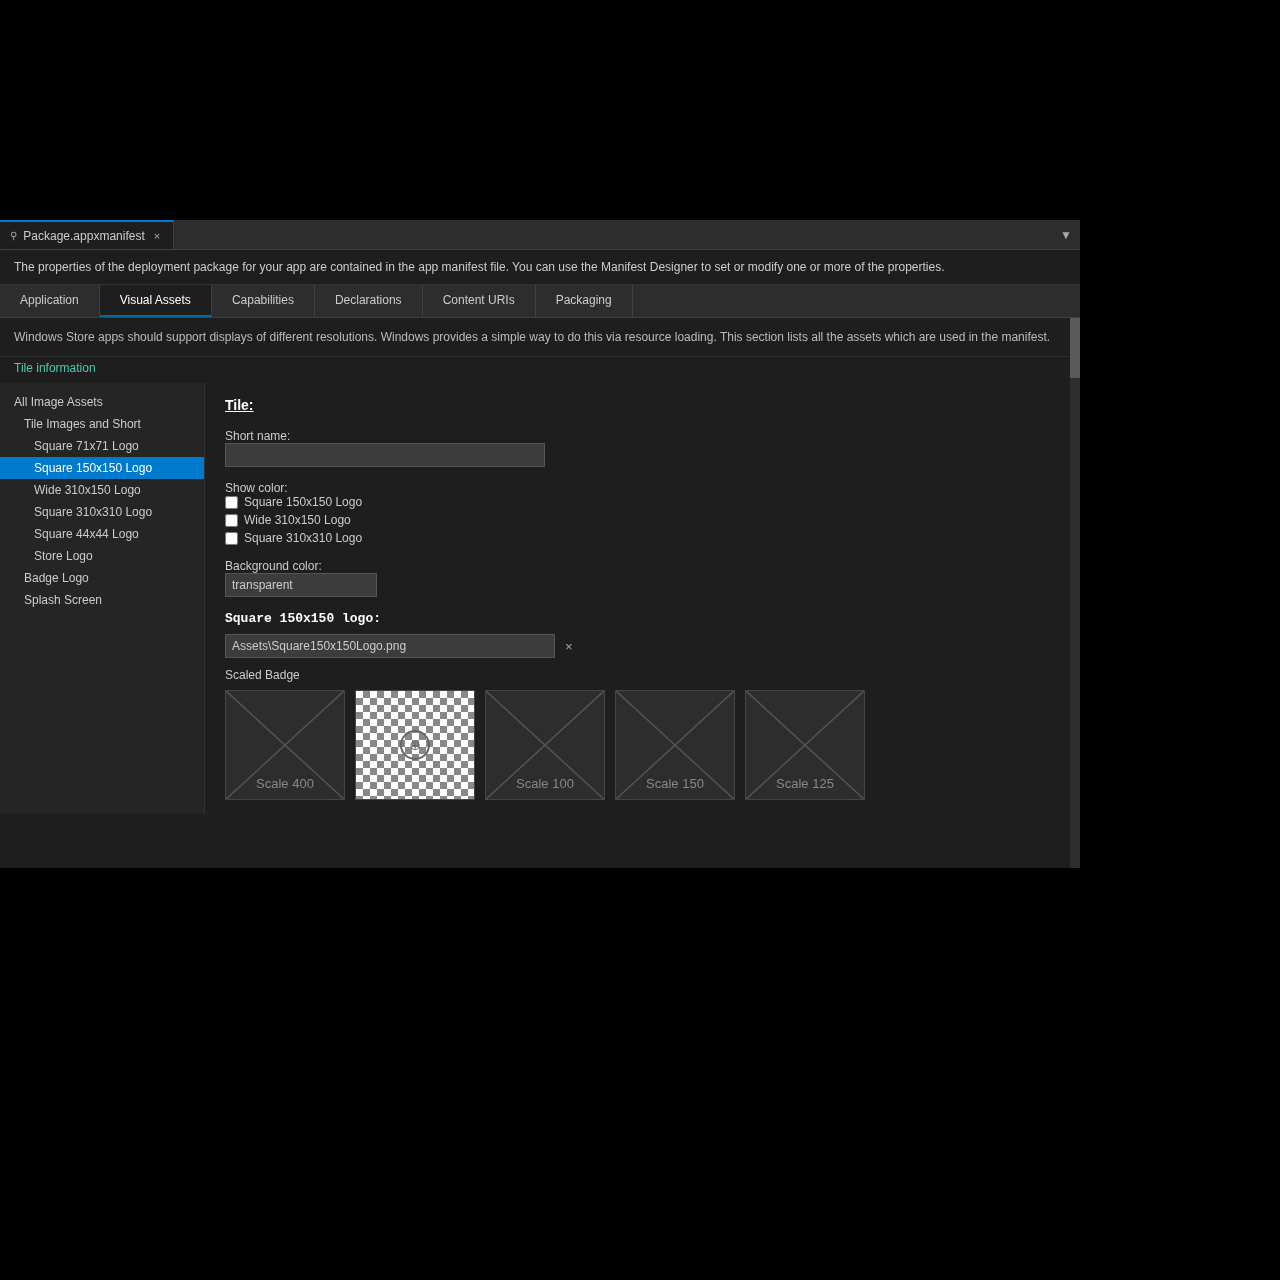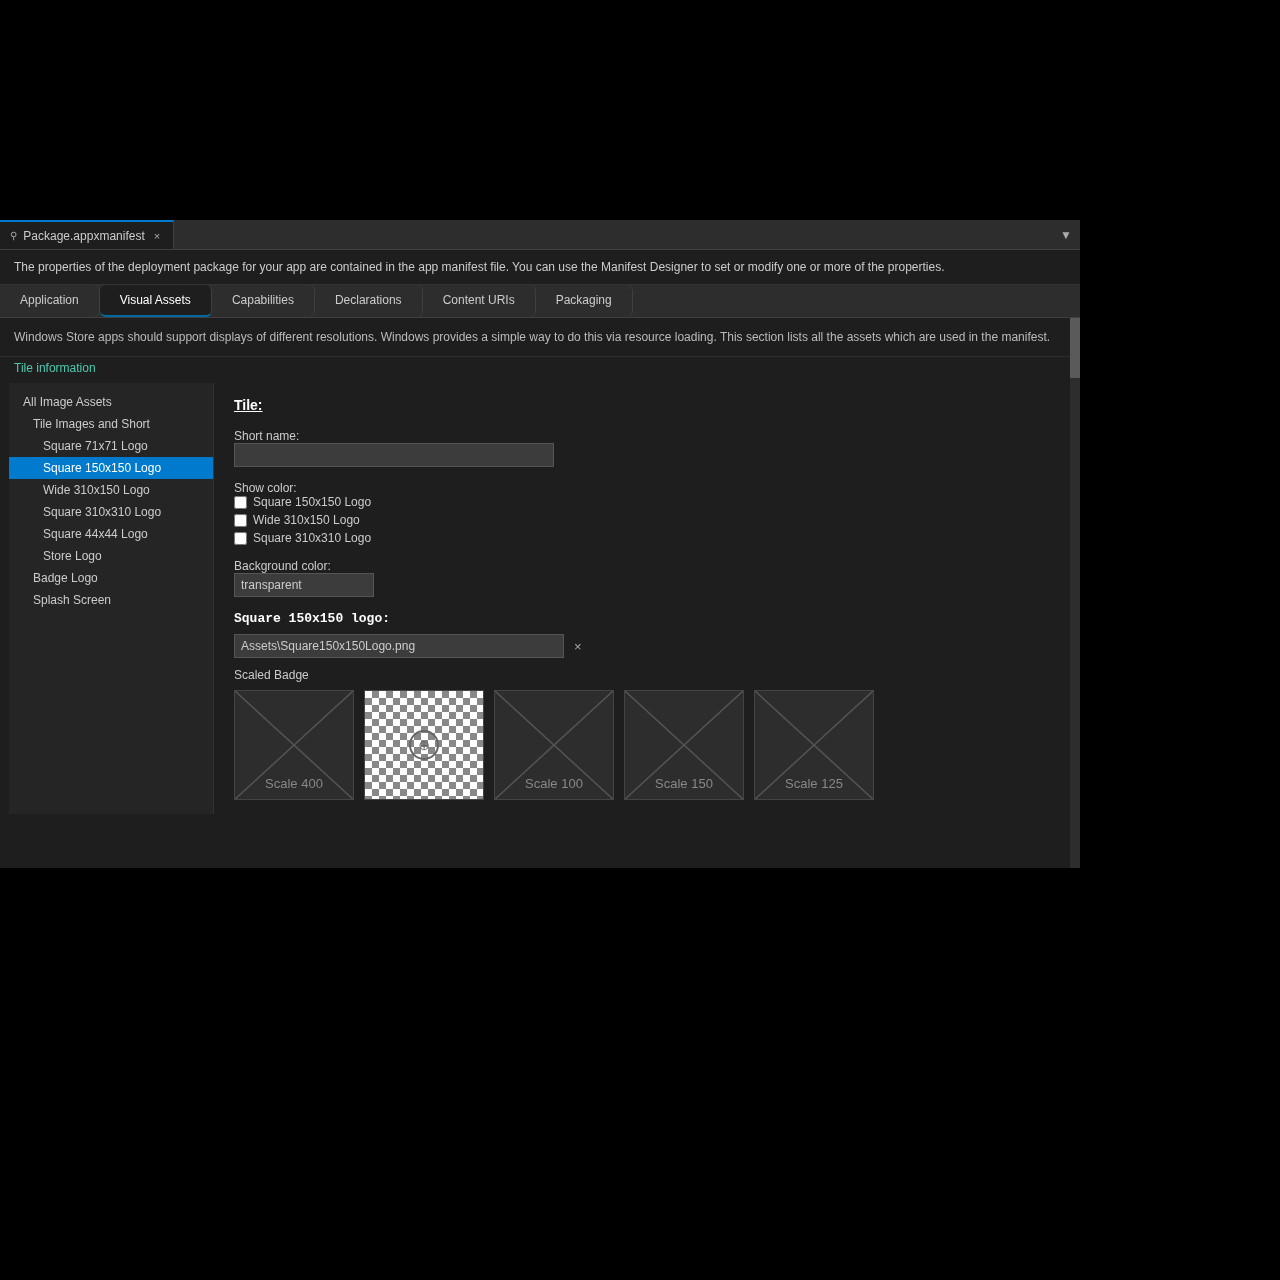--- a/index.html
+++ b/index.html
@@ -70,21 +70,20 @@
       background: #2d2d2d;
       border-bottom: 1px solid #3f3f3f;
       padding: 0;
     }
     .manifest-tab {
       padding: 8px 20px;
       font-size: 12px;
       color: #ccc;
       cursor: pointer;
       border-right: 1px solid #3f3f3f;
-      border-radius: 6px;
     }
     .manifest-tab.active {
       background: #1e1e1e;
       color: #fff;
       border-bottom: 2px solid #0369a1;
     }
     .section-desc {
       padding: 10px 14px;
       font-size: 12px;
       color: #bbb;
@@ -104,21 +103,20 @@
       display: flex;
       flex: 1;
     }
     
     .sidebar-nav {
       width: 205px;
       background: #252526;
       border-right: 1px solid #333;
       padding: 8px 0;
       flex-shrink: 0;
-      margin-left: 9px;
     }
     .nav-item {
       padding: 4px 14px;
       font-size: 12px;
       color: #ccc;
       cursor: pointer;
     }
     .nav-item.selected {
       background: #007acc;
       color: #fff;
@@ -179,21 +177,21 @@
     .checkbox-row input[type="checkbox"] {
       accent-color: #555;
       cursor: pointer;
     }
     .bg-color-input {
       background: #3c3c3c;
       border: 1px solid #555;
       color: #ccc;
       padding: 3px 6px;
       font-size: 12px;
-      width: 140px;
+      width: 152px;
       height: 24px;
     }
     .subsection-title {
       font-size: 13px;
       font-weight: bold;
       color: #fff;
       margin: 14px 0 8px;
       font-family: Liberation Mono, monospace;
     }
     .file-input-row {

